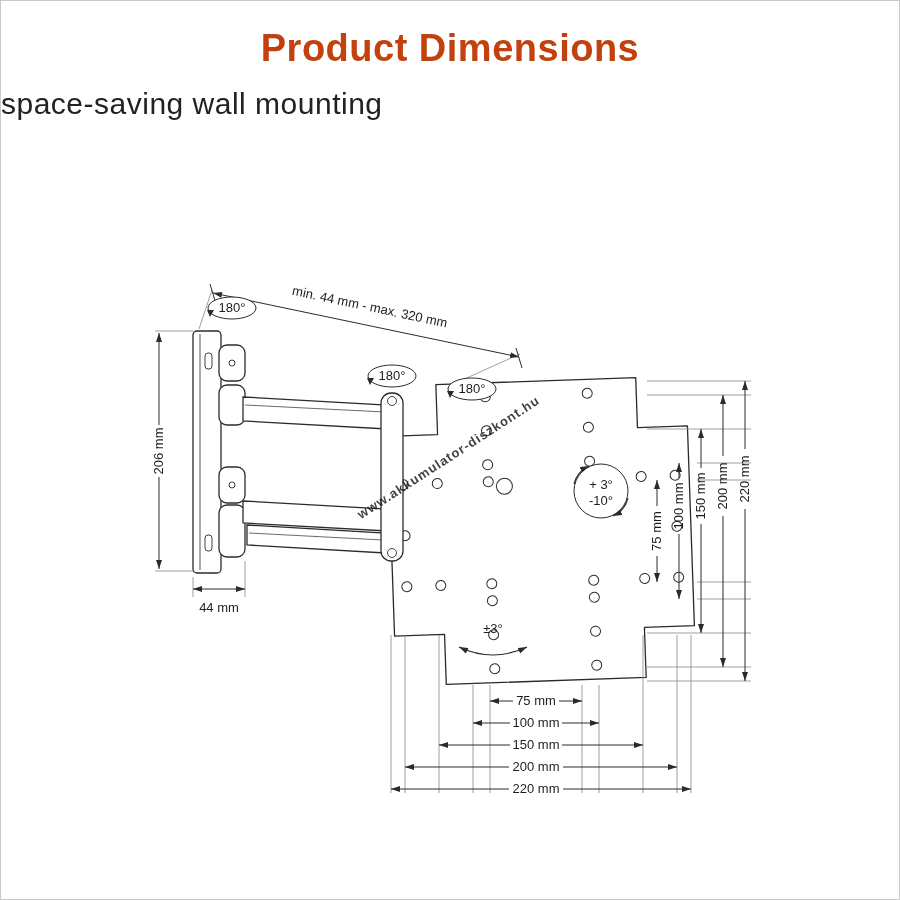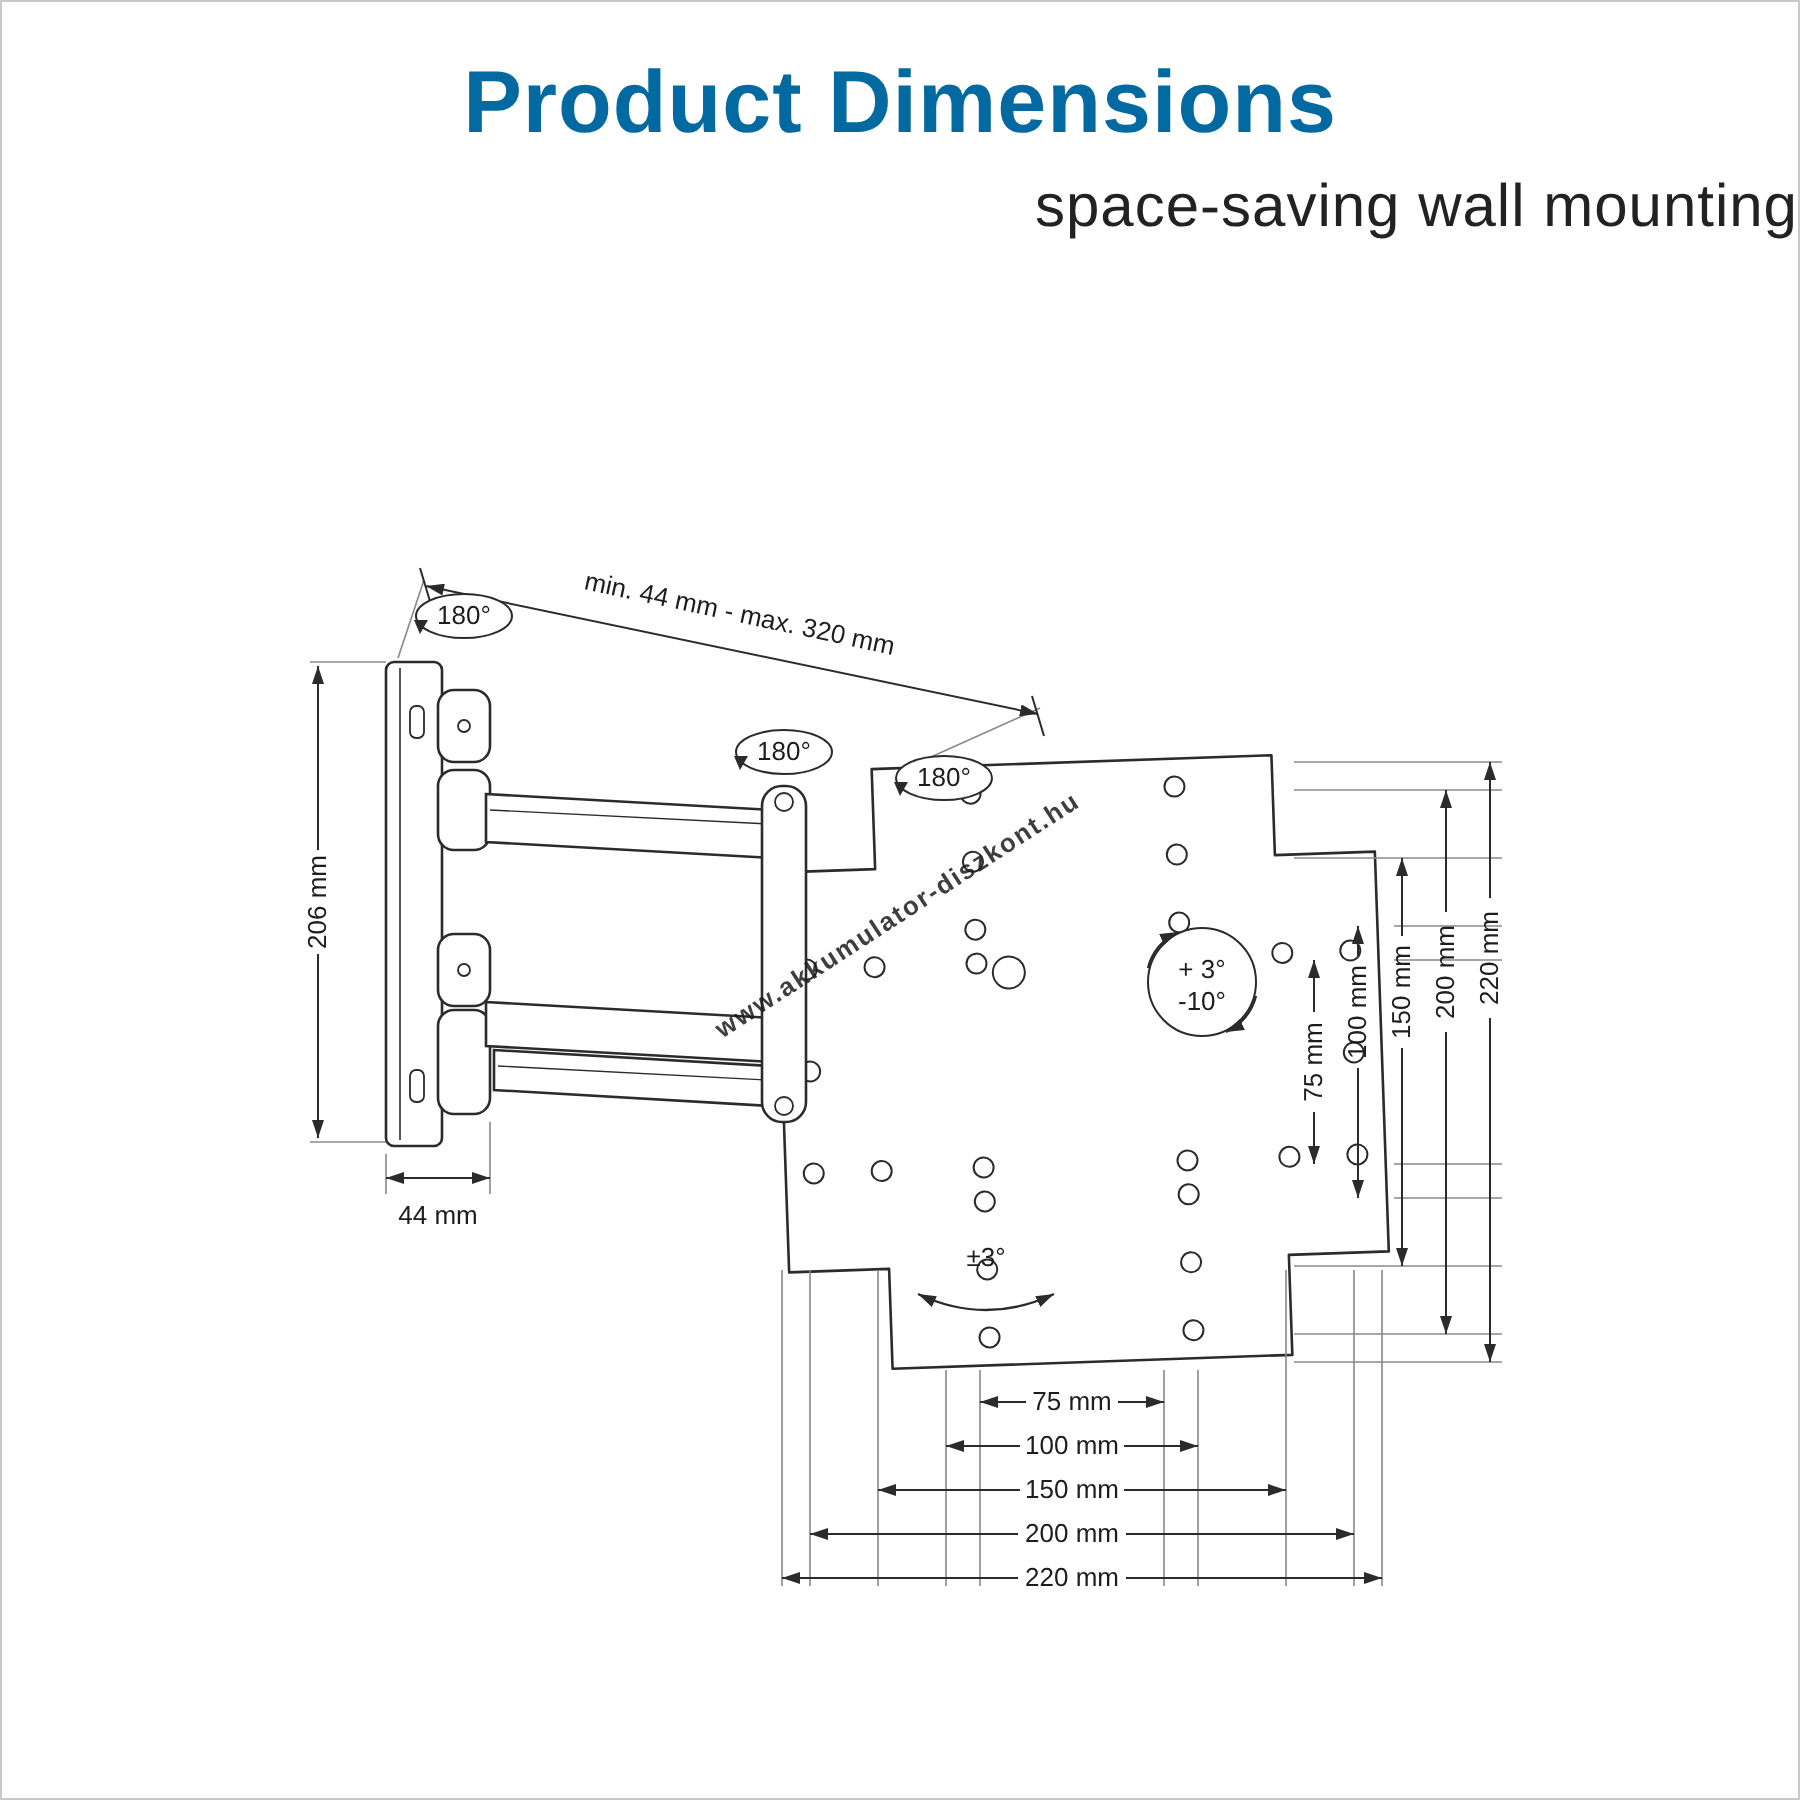--- a/index.html
+++ b/index.html
@@ -3,24 +3,24 @@
 <meta charset="utf-8">
 <style>
   html,body{margin:0;padding:0;background:#fff;}
   .page{
     position:relative;width:898px;height:898px;border:1px solid #c9c9c9;
     background:#fff;overflow:hidden;
     font-family:"Liberation Sans",sans-serif;color:#1d1d1b;
   }
   .title{
     position:absolute;top:26px;left:0;width:100%;text-align:center;
-    font-size:44px;font-weight:700;letter-spacing:.5px;margin:0;color:#0369a1;
+    font-size:38px;font-weight:700;letter-spacing:.5px;margin:0;color:#c2410c;
   }
   .subtitle{
-    position:absolute;top:86px;left:0;width:100%;text-align:right;
+    position:absolute;top:86px;left:0;width:100%;text-align:left;
     font-size:30px;font-weight:400;letter-spacing:.5px;margin:0;color:#222;
   }
   svg.diagram{position:absolute;top:0;left:0;}
   svg.diagram text{font-family:"Liberation Sans",sans-serif;fill:#1d1d1b;font-size:13px;}
   .logo{
     position:absolute;left:106px;bottom:30px;display:flex;align-items:flex-start;
     font-weight:700;font-size:25px;line-height:1;
   }
   .logo .goo{color:#76b82a;padding-top:3px;}
   .logo .bay{background:#0080c8;color:#fff;border-radius:7px;padding:3px 8px 4px;margin-left:2px;}

